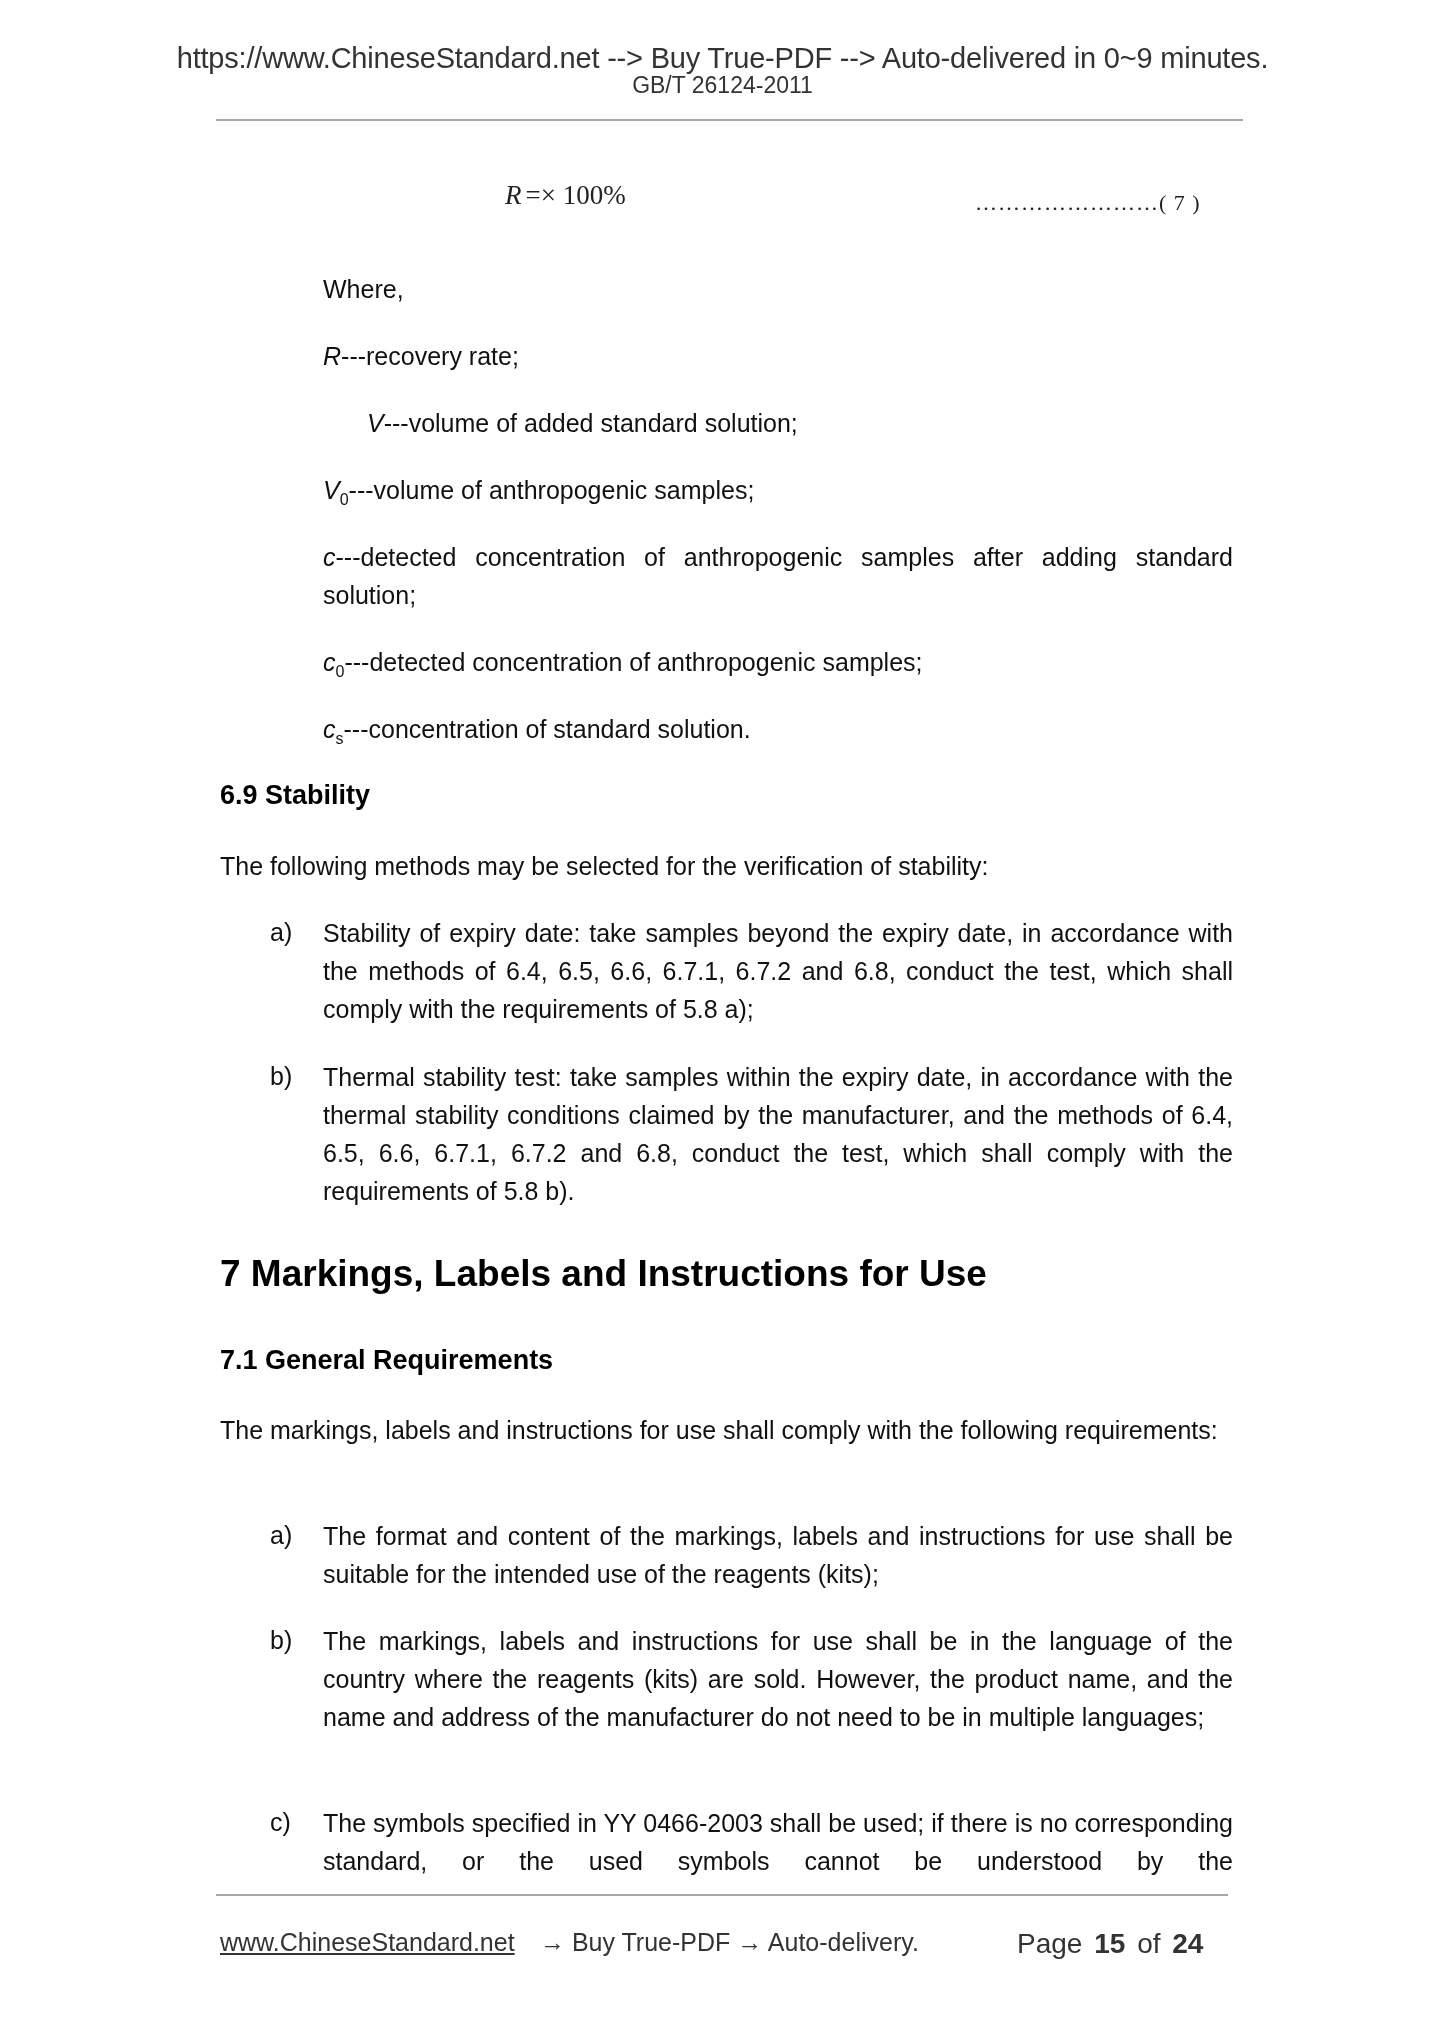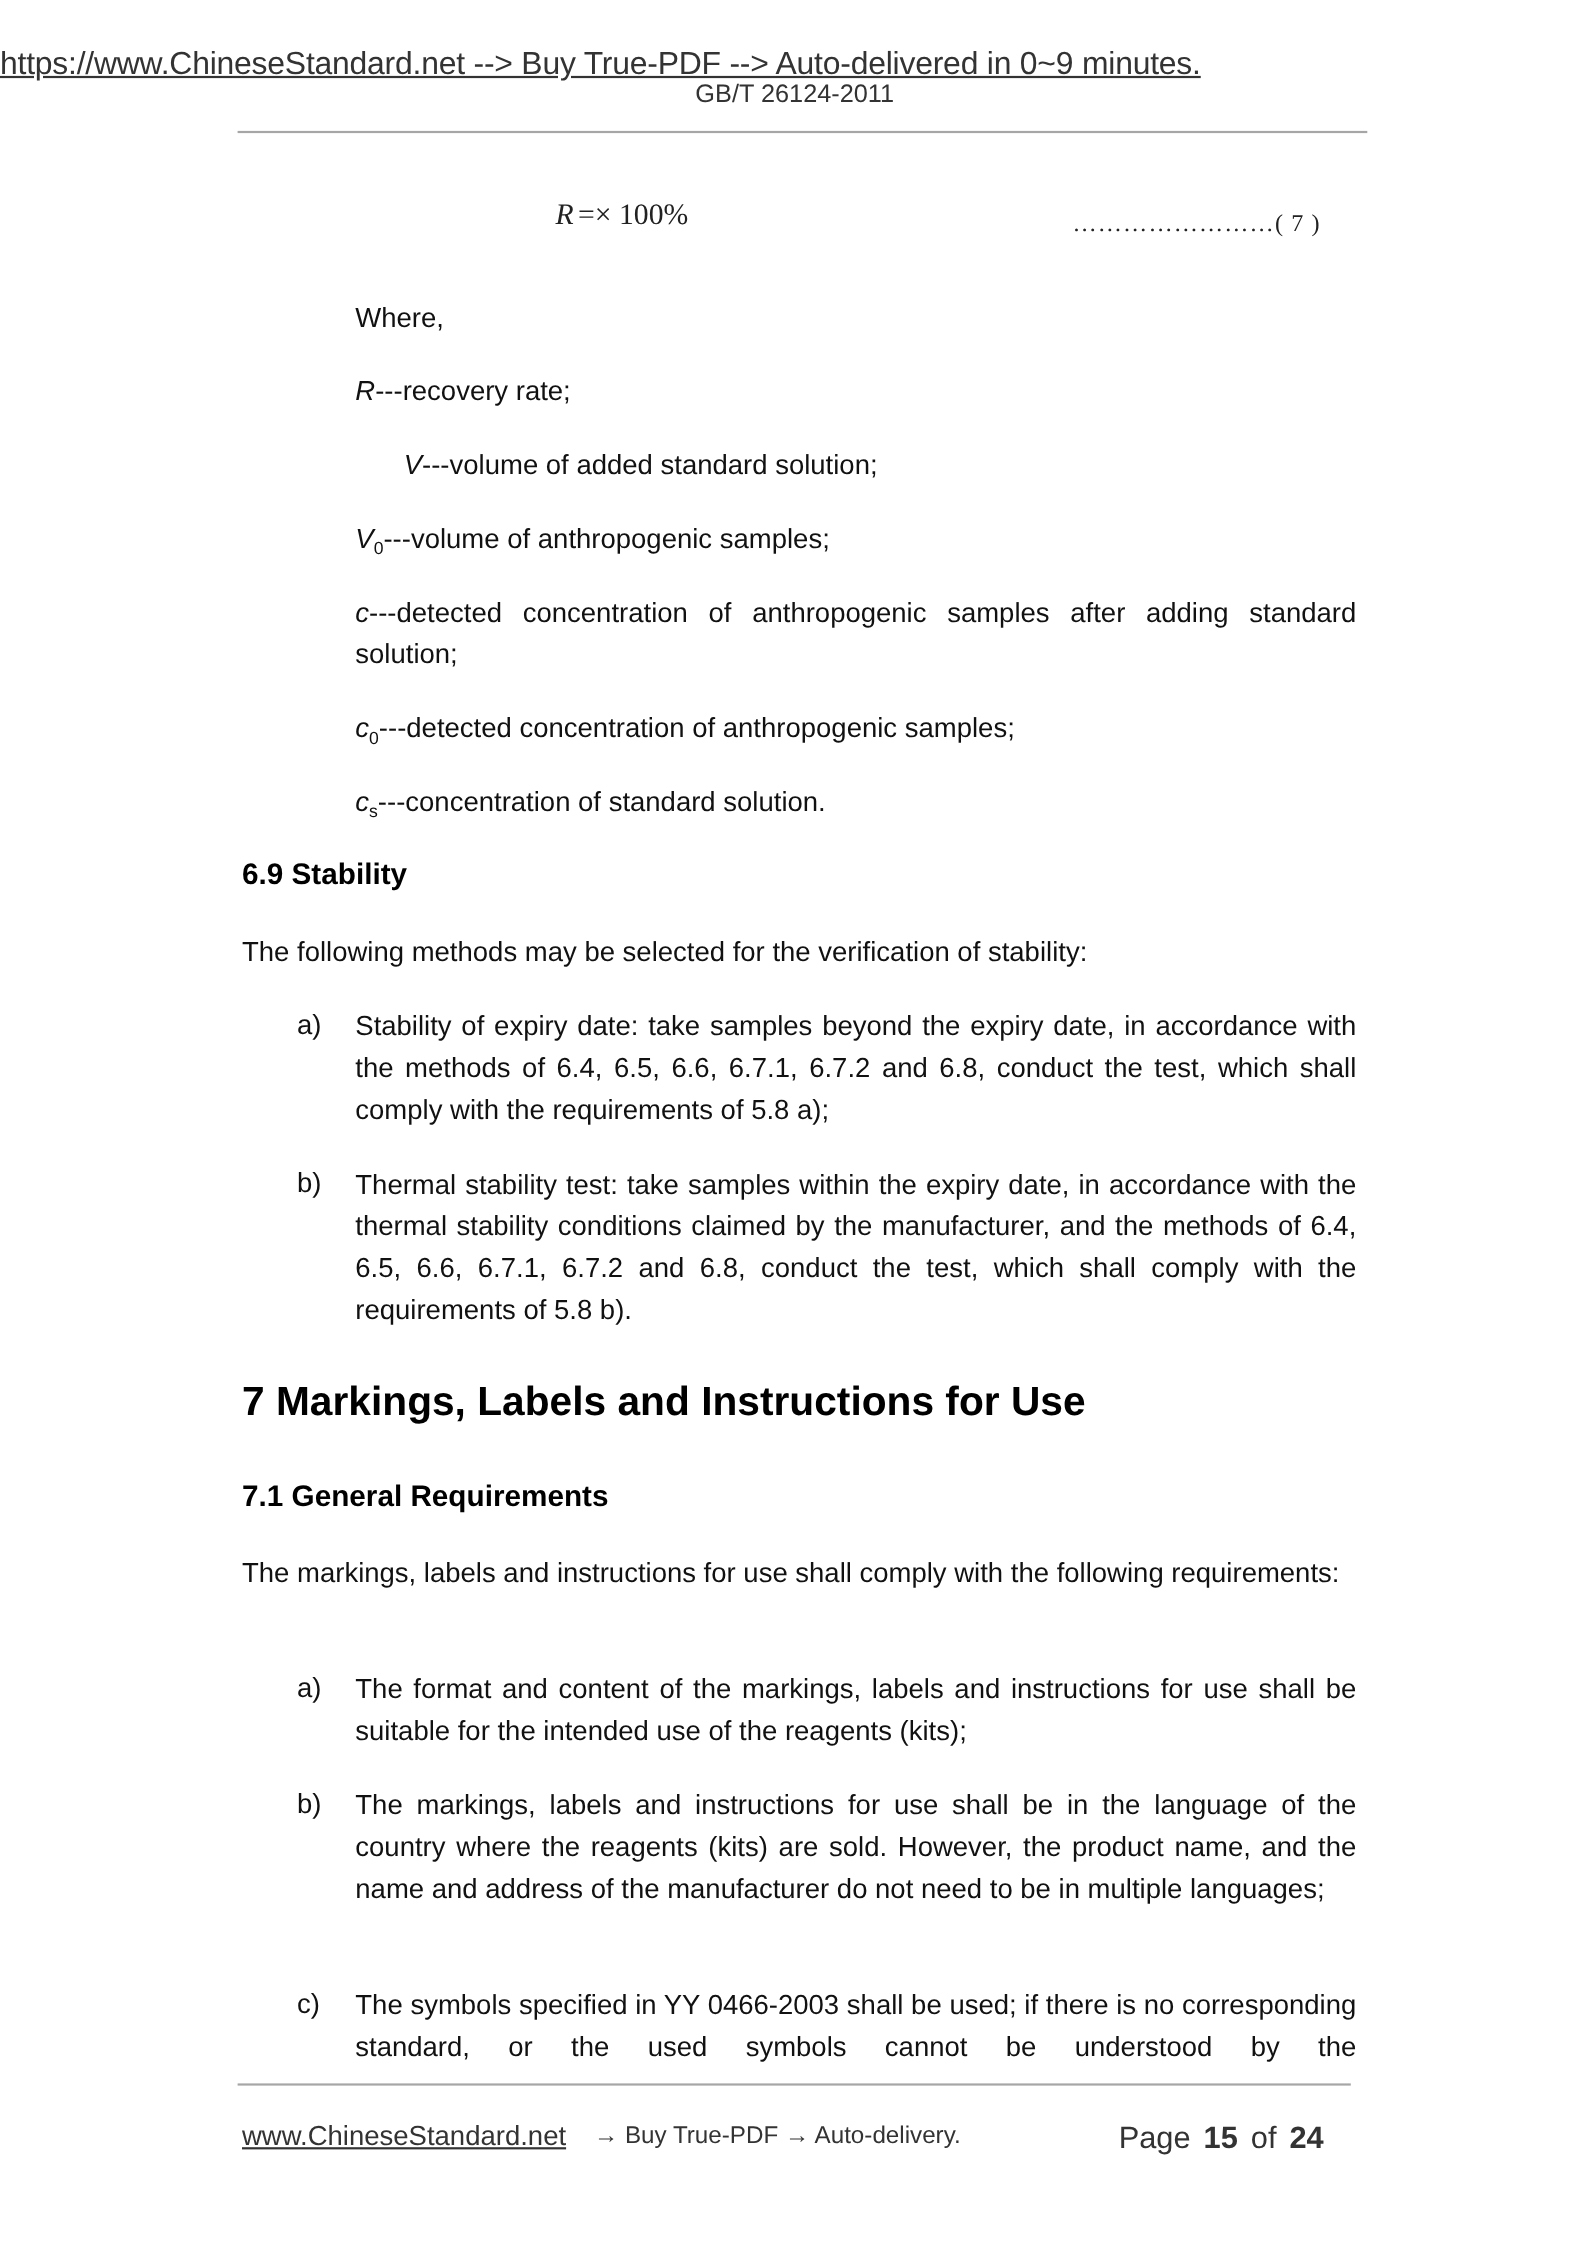--- a/index.html
+++ b/index.html
@@ -1,37 +1,37 @@
 <!DOCTYPE html>
 <html><head>
 <meta charset="utf-8">
 <style>
   html, body { margin: 0; padding: 0; background: #ffffff; }
   body { width: 1445px; height: 2044px; position: relative; overflow: hidden;
          font-family: "Liberation Sans", sans-serif; color: #000; }
   .abs { position: absolute; }
-  .topbanner { top: 42px; left: 0; width: 1445px; font-size: 29px; color: #333; letter-spacing: -0.2px; text-decoration: underline; }
+  .topbanner { top: 42px; left: 0; width: 1445px; text-align: center; font-size: 29px; color: #333; letter-spacing: -0.2px; }
   .stdcode { top: 72px; left: 0; width: 1445px; text-align: center; font-size: 23px; color: #333; }
   .hrule { height: 2px; background: #a6a6a6; }
   .formula { top: 180px; left: 505px; font-family: "Liberation Serif", serif; font-size: 27px; display: flex; align-items: center; color:#222; }
   .formula .frac { display: inline-flex; flex-direction: column; align-items: center; margin: 0 6px; }
   .formula .num { font-size: 22px; padding: 0 2px 2px; border-bottom: 1.5px solid #222; font-style: italic; }
   .formula .den { font-size: 22px; padding-top: 2px; font-style: italic; }
   .formula .it { font-style: italic; }
   .formula sub { font-size: 13px; font-style: normal; }
   .eqno { top: 190px; left: 975px; font-family: "Liberation Serif", serif; font-size: 22px; color:#222; letter-spacing: 1px; }
   .p { font-size: 25px; line-height: 38px; color: #111; }
   .just { text-align: justify; text-align-last: left; }
   .h2 { font-size: 27px; font-weight: bold; }
   .h1 { font-size: 37px; font-weight: bold; }
   .li-label { font-size: 25px; color: #111; }
   .sym { font-style: italic; }
   .sym sub { font-style: normal; font-size: 16px; }
   .footer-link { top: 1928px; left: 220px; font-size: 25px; color: #333; text-decoration: underline; }
-  .footer-rest { top: 1928px; left: 540px; font-size: 22px; color: #333; text-align: right; }
+  .footer-rest { top: 1928px; left: 540px; font-size: 25px; color: #333; text-align: right; }
   .footer-page { top: 1928px; left: 1017px; font-size: 28px; color: #333; word-spacing: 4px; }
   .footer-page b { font-weight: bold; }
 </style>
 </head>
 <body>
 
 <div class="abs topbanner">https://www.ChineseStandard.net --&gt; Buy True-PDF --&gt; Auto-delivered in 0~9 minutes.</div>
 <div class="abs stdcode">GB/T 26124-2011</div>
 <div class="abs hrule" style="top:119px; left:216px; width:1027px;"></div>
 

